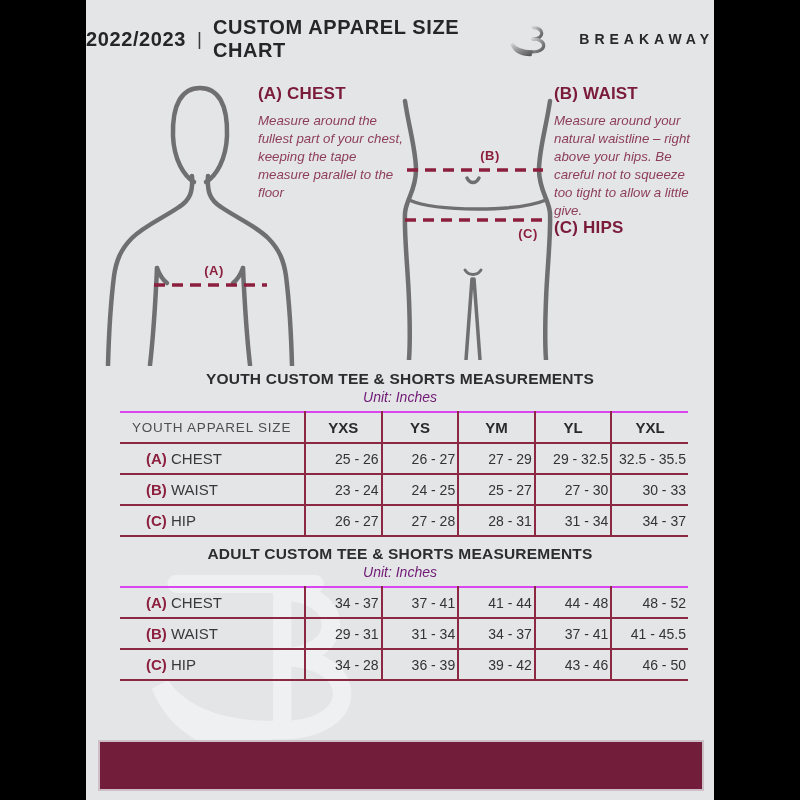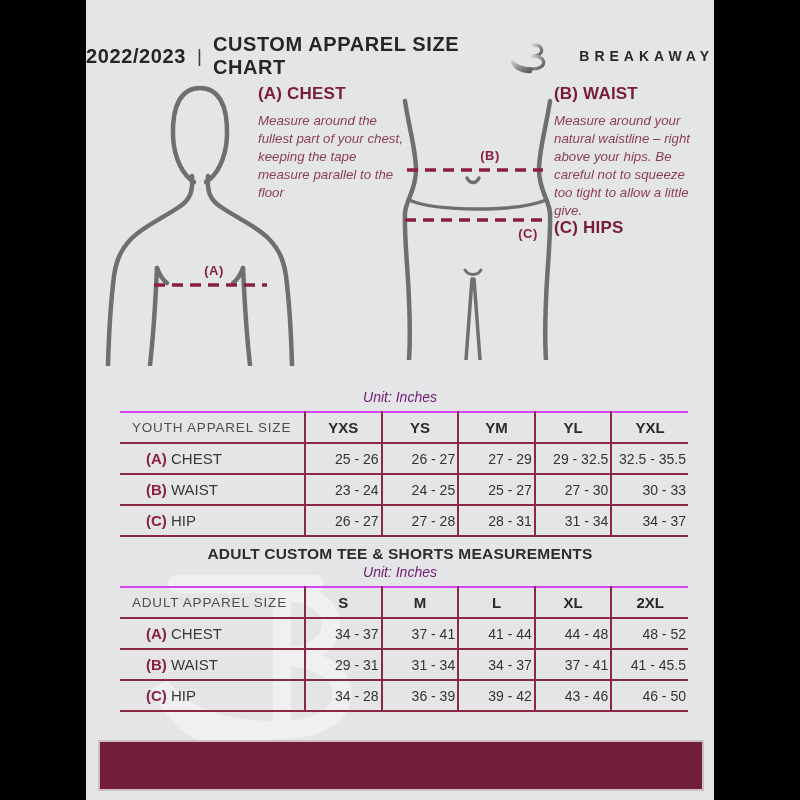--- a/index.html
+++ b/index.html
@@ -7,21 +7,21 @@
     width:800px;height:800px;background:#000;position:relative;overflow:hidden;
     font-family:"Liberation Sans", sans-serif;
   }
   .page{
     position:absolute;left:86px;top:0;width:628px;height:800px;
     background:#e4e5e7;overflow:hidden;
   }
   
   .header{
     position:absolute;top:0;left:0;right:0;height:78px;
-    display:flex;align-items:center;justify-content:center;gap:24px;margin-top:17px;
+    display:flex;align-items:center;justify-content:center;gap:24px;
   }
   .h-group{display:flex;align-items:center;gap:9px;}
   .h-year,.h-title{font-size:20px;font-weight:700;letter-spacing:0.6px;color:#262628;}
   .h-sep{font-size:19px;font-weight:300;color:#3a3a3c;padding:0 2px;}
   .logo-svg{display:block;}
   .brand{font-size:14px;font-weight:700;letter-spacing:5px;color:#29292b;margin-left:2px;}
   
   .figure{position:absolute;}
   .fig-a{left:14px;top:76px;}
   .fig-b{left:309px;top:98px;}
@@ -133,20 +133,21 @@
   <svg class="watermark" width="252" height="228" viewBox="0 0 62 56">
     <g fill="none" stroke="#eff0f2" stroke-width="4.5" stroke-linecap="round">
       <path d="M8 10 H42"></path>
       <path d="M34 10 V46"></path>
       <path d="M34 12 C50 12 50 28 34 28"></path>
       <path d="M34 28 C54 28 54 47 32 46"></path>
       <path d="M32 46 C18 46 9 42 4 35 C8 45 17 50 30 50"></path>
     </g>
   </svg>
 
+  <div class="tbl-title yt-title">YOUTH CUSTOM TEE &amp; SHORTS MEASUREMENTS</div>
   <div class="tbl-unit yt-unit">Unit: Inches</div>
   <table class="size-tbl yt-tbl">
     <colgroup>
         <col class="col-lbl">
         <col>
         <col>
         <col>
         <col>
         <col>
       </colgroup>
@@ -191,28 +192,20 @@
   <table class="size-tbl ad-tbl">
     <colgroup>
         <col class="col-lbl">
         <col>
         <col>
         <col>
         <col>
         <col>
       </colgroup>
     <tbody>
-        <tr>
-      <th class="lbl-head">ADULT APPAREL SIZE</th>
-      <th class="size-head">S</th>
-      <th class="size-head">M</th>
-      <th class="size-head">L</th>
-      <th class="size-head">XL</th>
-      <th class="size-head">2XL</th>
-    </tr>
     <tr>
       <td class="row-lbl"><span class="row-key">(A)</span> <span>CHEST</span></td>
       <td class="val">34 - 37</td>
       <td class="val">37 - 41</td>
       <td class="val">41 - 44</td>
       <td class="val">44 - 48</td>
       <td class="val">48 - 52</td>
     </tr>
     <tr>
       <td class="row-lbl"><span class="row-key">(B)</span> <span>WAIST</span></td>

